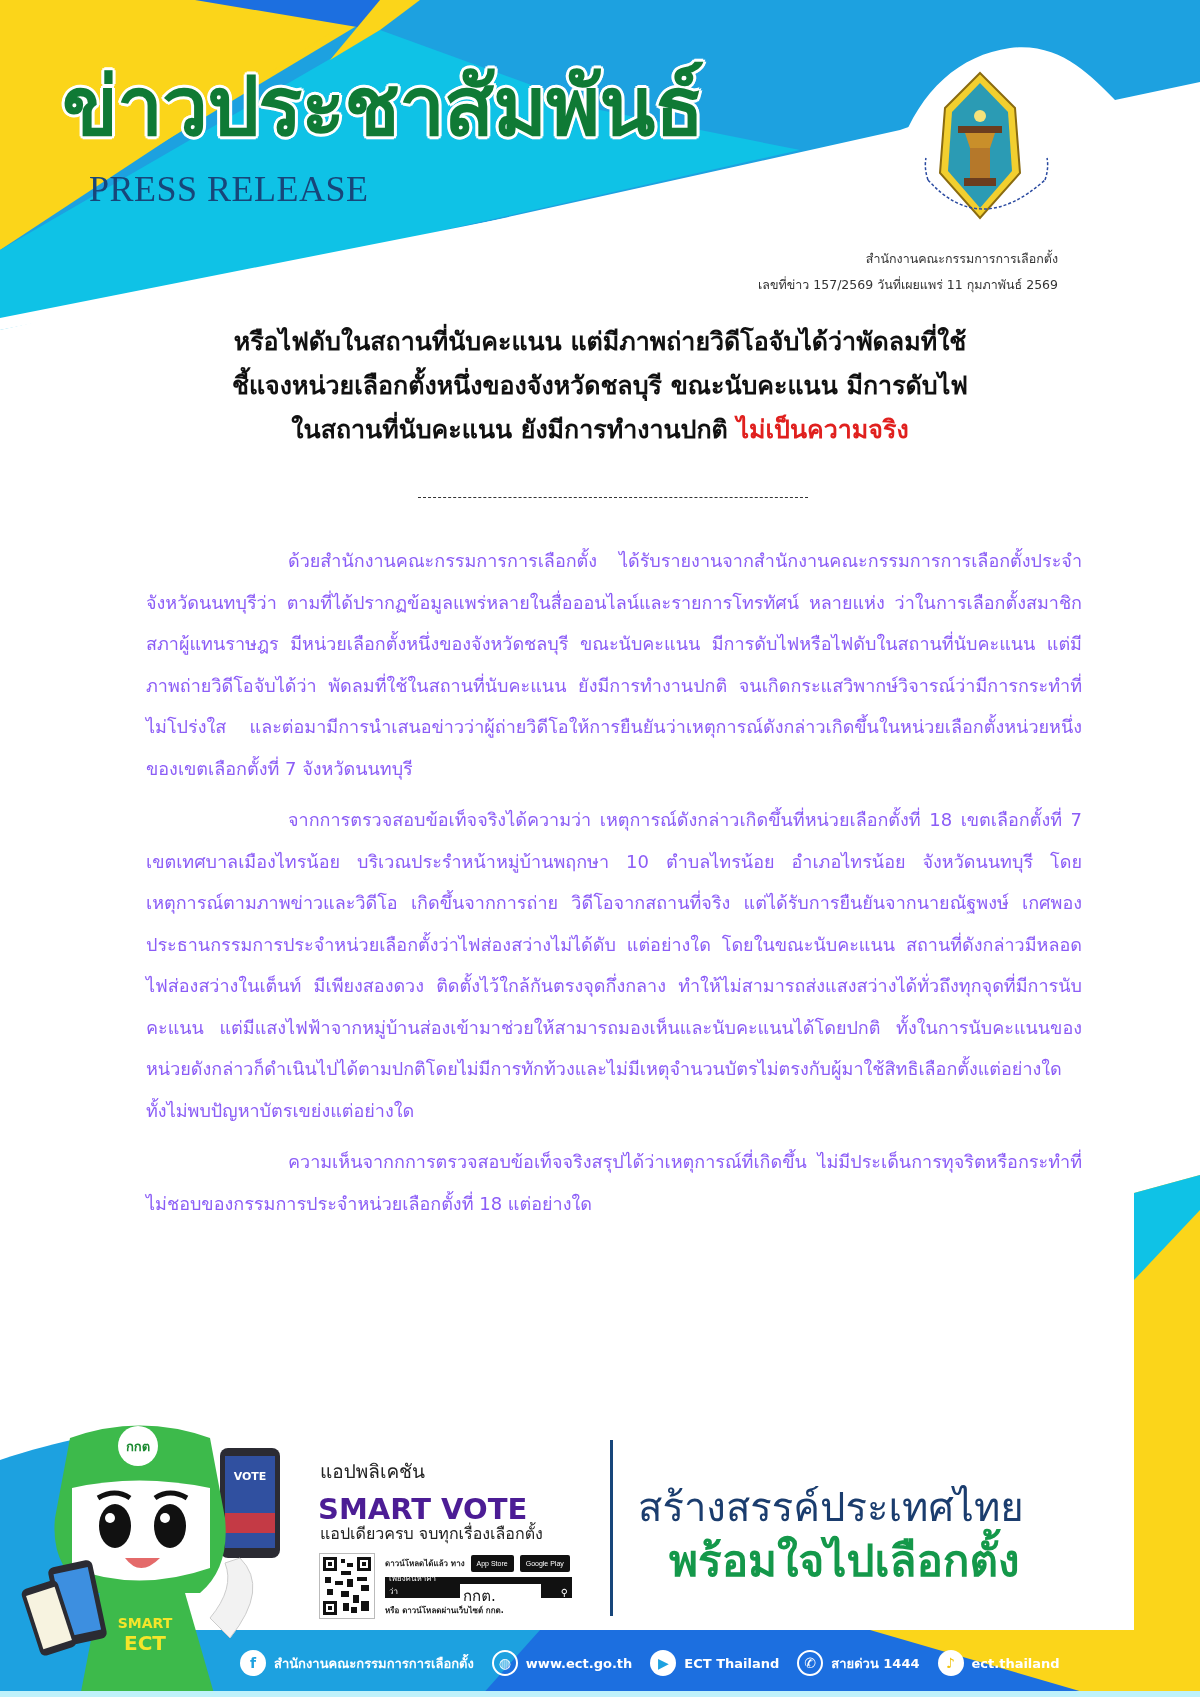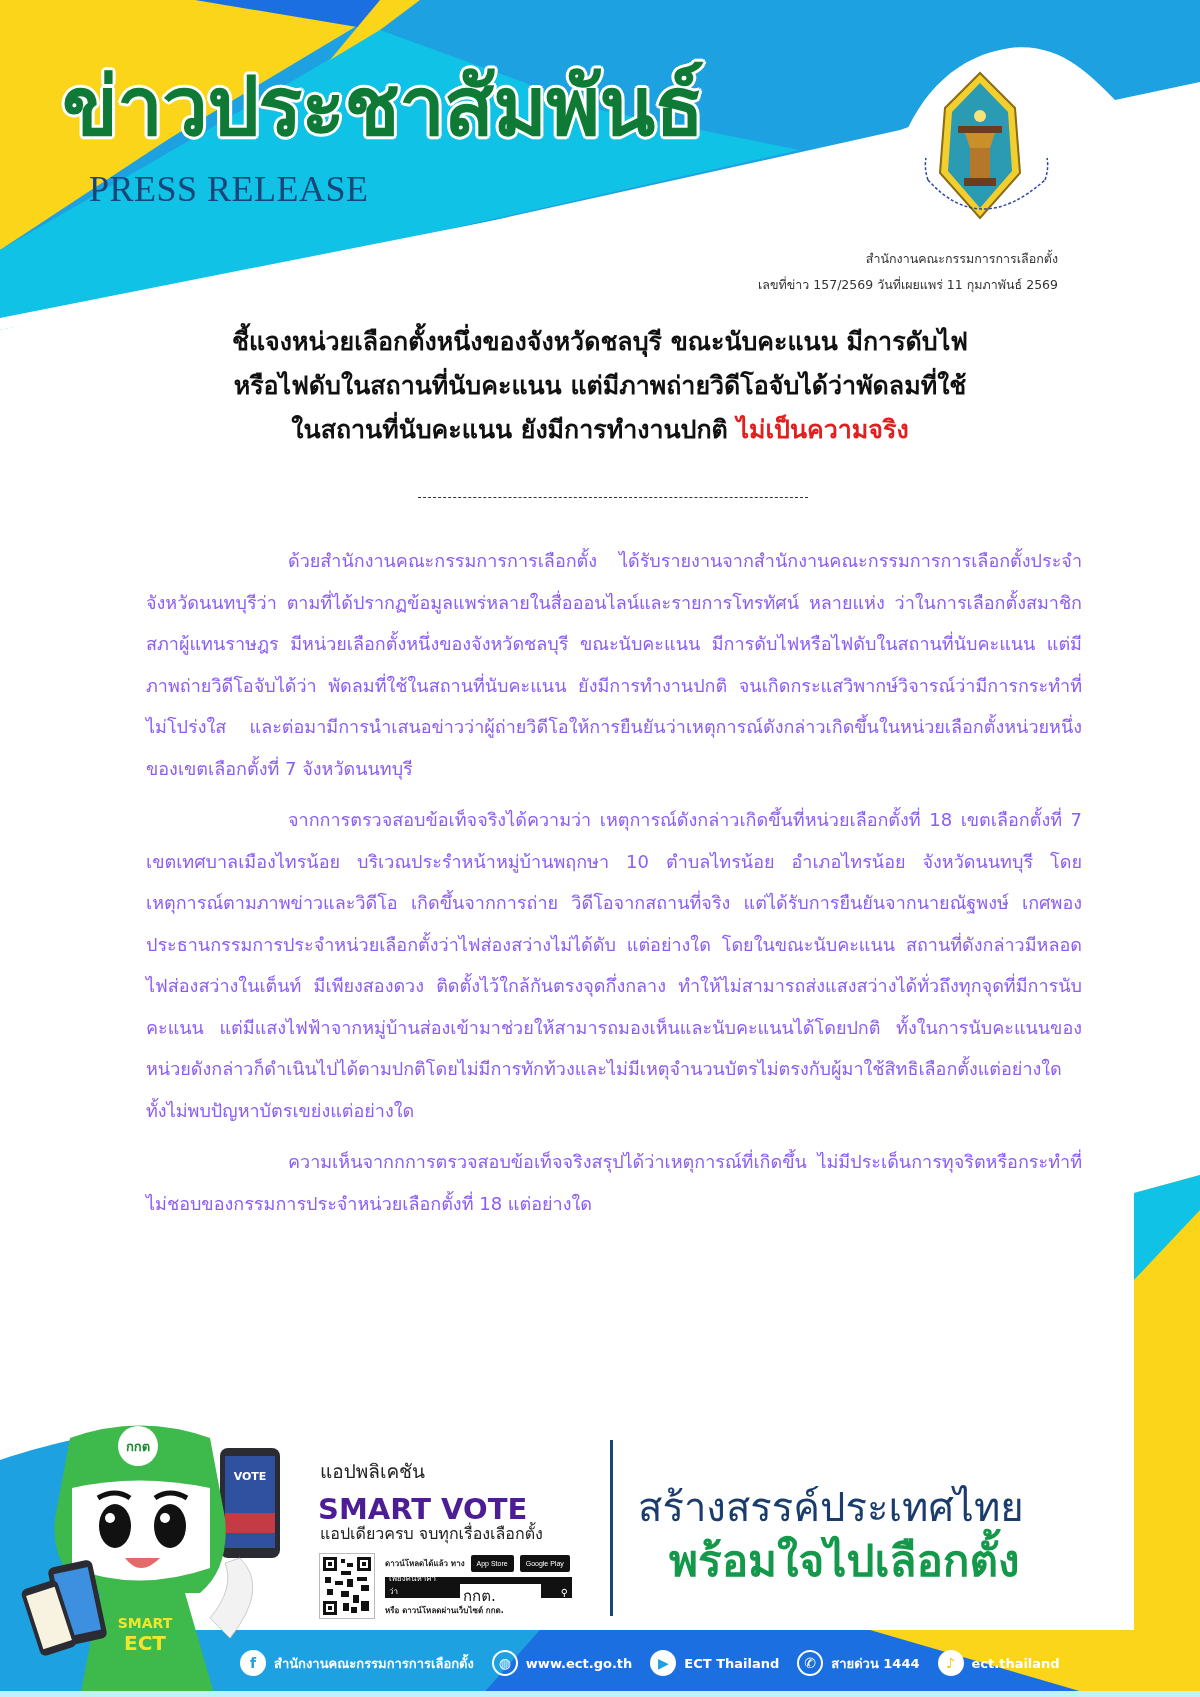--- a/index.html
+++ b/index.html
@@ -149,22 +149,22 @@
     <path d="M125,112 Q129,100 127,90" fill="none" stroke="#2a4aa0" stroke-width="1.5" stroke-dasharray="3,2"></path>
   </svg>
 
   <div class="org-meta">
     <div>สำนักงานคณะกรรมการการเลือกตั้ง</div>
     <div>เลขที่ข่าว 157/2569 วันที่เผยแพร่ 11 กุมภาพันธ์ 2569</div>
   </div>
 </div>
 
 <div class="headline">
+  <div>หรือไฟดับในสถานที่นับคะแนน แต่มีภาพถ่ายวิดีโอจับได้ว่าพัดลมที่ใช้</div>
   <div>ชี้แจงหน่วยเลือกตั้งหนึ่งของจังหวัดชลบุรี ขณะนับคะแนน มีการดับไฟ</div>
-  <div>หรือไฟดับในสถานที่นับคะแนน แต่มีภาพถ่ายวิดีโอจับได้ว่าพัดลมที่ใช้</div>
   <div>
     <span>ในสถานที่นับคะแนน ยังมีการทำงานปกติ </span><span class="red">ไม่เป็นความจริง</span>
   </div>
 </div>
 <div class="divider"></div>
 
 <div class="body-text">
   <p>ด้วยสำนักงานคณะกรรมการการเลือกตั้ง ได้รับรายงานจากสำนักงานคณะกรรมการการเลือกตั้งประจำจังหวัดนนทบุรีว่า ตามที่ได้ปรากฏข้อมูลแพร่หลายในสื่อออนไลน์และรายการโทรทัศน์ หลายแห่ง ว่าในการเลือกตั้งสมาชิกสภาผู้แทนราษฎร มีหน่วยเลือกตั้งหนึ่งของจังหวัดชลบุรี ขณะนับคะแนน มีการดับไฟหรือไฟดับในสถานที่นับคะแนน แต่มีภาพถ่ายวิดีโอจับได้ว่า พัดลมที่ใช้ในสถานที่นับคะแนน ยังมีการทำงานปกติ จนเกิดกระแสวิพากษ์วิจารณ์ว่ามีการกระทำที่ไม่โปร่งใส และต่อมามีการนำเสนอข่าวว่าผู้ถ่ายวิดีโอให้การยืนยันว่าเหตุการณ์ดังกล่าวเกิดขึ้นในหน่วยเลือกตั้งหน่วยหนึ่งของเขตเลือกตั้งที่ 7 จังหวัดนนทบุรี</p>
   <p>จากการตรวจสอบข้อเท็จจริงได้ความว่า เหตุการณ์ดังกล่าวเกิดขึ้นที่หน่วยเลือกตั้งที่ 18 เขตเลือกตั้งที่ 7 เขตเทศบาลเมืองไทรน้อย บริเวณประรำหน้าหมู่บ้านพฤกษา 10 ตำบลไทรน้อย อำเภอไทรน้อย จังหวัดนนทบุรี โดยเหตุการณ์ตามภาพข่าวและวิดีโอ เกิดขึ้นจากการถ่าย วิดีโอจากสถานที่จริง แต่ได้รับการยืนยันจากนายณัฐพงษ์ เกศพอง ประธานกรรมการประจำหน่วยเลือกตั้งว่าไฟส่องสว่างไม่ได้ดับ แต่อย่างใด โดยในขณะนับคะแนน สถานที่ดังกล่าวมีหลอดไฟส่องสว่างในเต็นท์ มีเพียงสองดวง ติดตั้งไว้ใกล้กันตรงจุดกึ่งกลาง ทำให้ไม่สามารถส่งแสงสว่างได้ทั่วถึงทุกจุดที่มีการนับคะแนน แต่มีแสงไฟฟ้าจากหมู่บ้านส่องเข้ามาช่วยให้สามารถมองเห็นและนับคะแนนได้โดยปกติ ทั้งในการนับคะแนนของหน่วยดังกล่าวก็ดำเนินไปได้ตามปกติโดยไม่มีการทักท้วงและไม่มีเหตุจำนวนบัตรไม่ตรงกับผู้มาใช้สิทธิเลือกตั้งแต่อย่างใด ทั้งไม่พบปัญหาบัตรเขย่งแต่อย่างใด</p>
   <p>ความเห็นจากกการตรวจสอบข้อเท็จจริงสรุปได้ว่าเหตุการณ์ที่เกิดขึ้น ไม่มีประเด็นการทุจริตหรือกระทำที่ไม่ชอบของกรรมการประจำหน่วยเลือกตั้งที่ 18 แต่อย่างใด</p>

